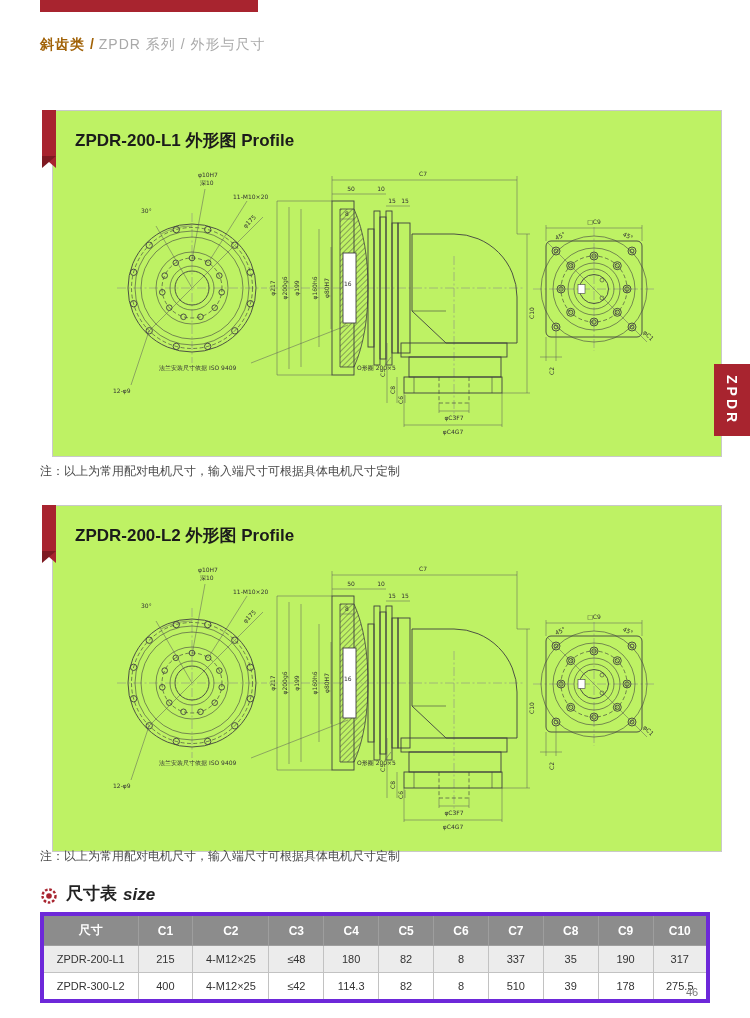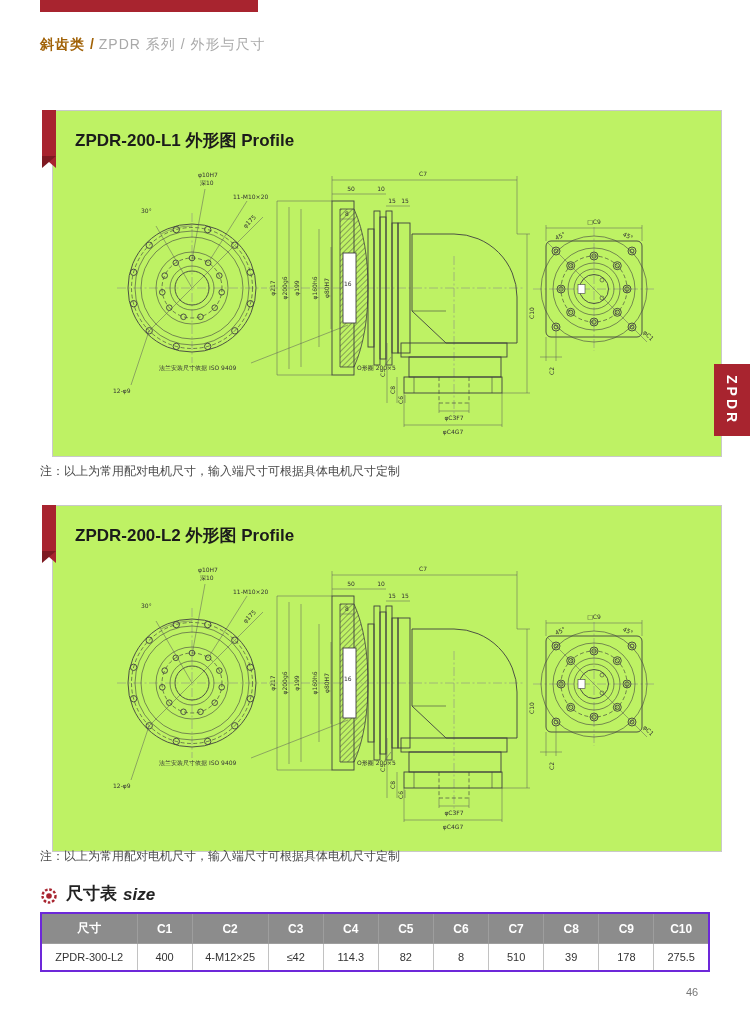--- a/index.html
+++ b/index.html
@@ -15,21 +15,21 @@
   .ribbon{position:absolute;left:-11px;top:-1px;width:14px;height:60px;}
   .note{left:40px;font-size:12px;color:#4a4a4a;font-family:Liberation Mono, monospace;}
   .side-tab{left:714px;top:364px;width:36px;height:72px;background:#a8242f;color:#fff;
             display:flex;align-items:center;justify-content:center;
             writing-mode:vertical-rl;text-orientation:mixed;
             font-weight:bold;font-size:14px;letter-spacing:3px;}
   .size-heading{left:40px;top:882px;display:flex;align-items:flex-end;font-size:17px;font-weight:bold;color:#222;}
   .size-heading svg{margin-right:8px;}
   .size-heading .en{margin-left:6px;font-weight:bold;font-style:italic;}
   table.size{position:absolute;left:40px;top:912px;width:670px;border-collapse:collapse;
-             border:2px solid #6d28d9;table-layout:fixed;}
+             border:4px solid #6d28d9;table-layout:fixed;}
   table.size th{background:#8c8c8c;color:#fff;font-size:12px;font-weight:bold;height:27px;
                 border:1px solid #9e9e9e;text-align:center;}
   table.size td{border:1px solid #c2c2c2;text-align:center;font-size:11px;color:#333;height:24px;background:#fff;}
   table.size tr.odd td{background:#ececec;}
   .page-num{left:686px;top:986px;font-size:11px;color:#777;}
   .drawing{position:absolute;left:2px;top:50px;}
   .drw line,.drw path,.drw circle,.drw rect,.drw polyline{stroke:#3f3f3f;stroke-width:0.9;fill:none;}
   .drw .thin{stroke-width:0.6;}
   .drw .cl{stroke:#8a8a8a;stroke-width:0.55;stroke-dasharray:9 2.5 2 2.5;}
   .drw .dash{stroke-dasharray:4 2.4;stroke-width:0.65;}
@@ -318,20 +318,33 @@
     <th>C2</th>
     <th>C3</th>
     <th>C4</th>
     <th>C5</th>
     <th>C6</th>
     <th>C7</th>
     <th>C8</th>
     <th>C9</th>
     <th>C10</th>
   </tr>
+  <tr class="odd">
+    <td>ZPDR-200-L1</td>
+    <td>215</td>
+    <td>4-M12×25</td>
+    <td>≤48</td>
+    <td>180</td>
+    <td>82</td>
+    <td>8</td>
+    <td>337</td>
+    <td>35</td>
+    <td>190</td>
+    <td>317</td>
+  </tr>
   <tr>
     <td>ZPDR-300-L2</td>
     <td>400</td>
     <td>4-M12×25</td>
     <td>≤42</td>
     <td>114.3</td>
     <td>82</td>
     <td>8</td>
     <td>510</td>
     <td>39</td>

